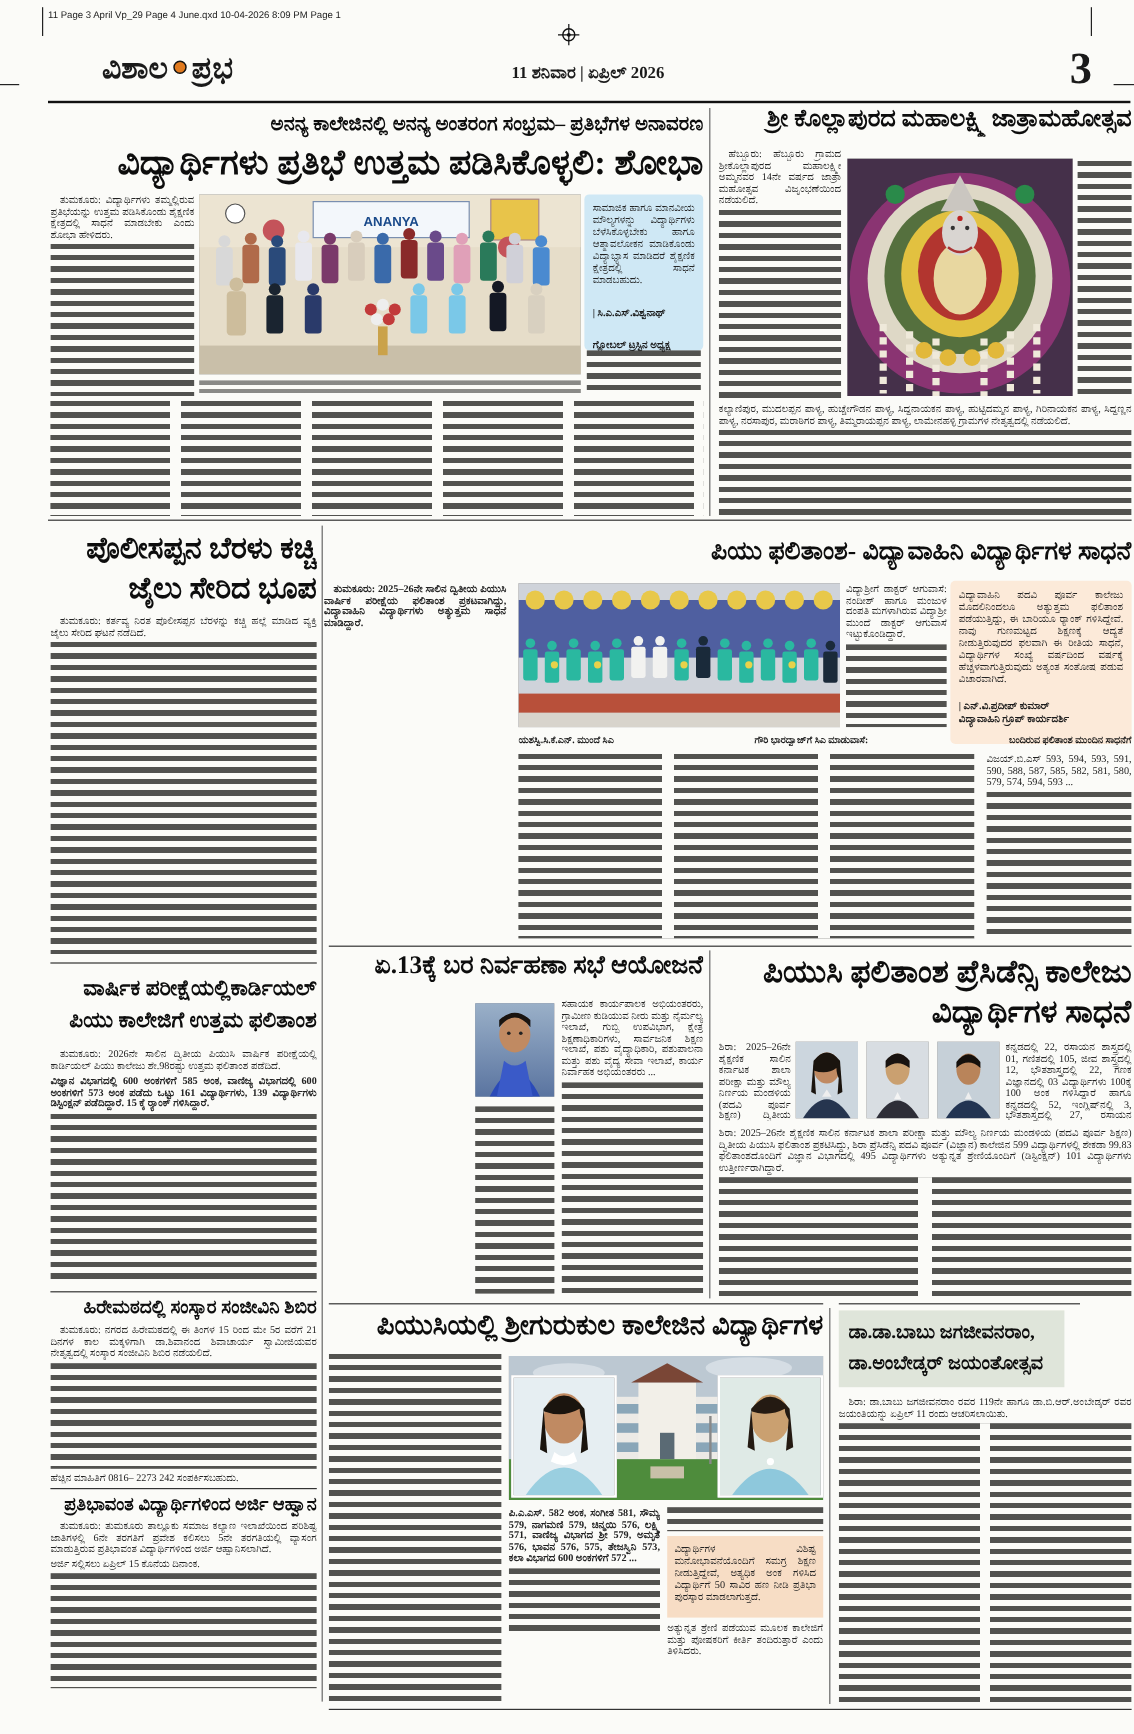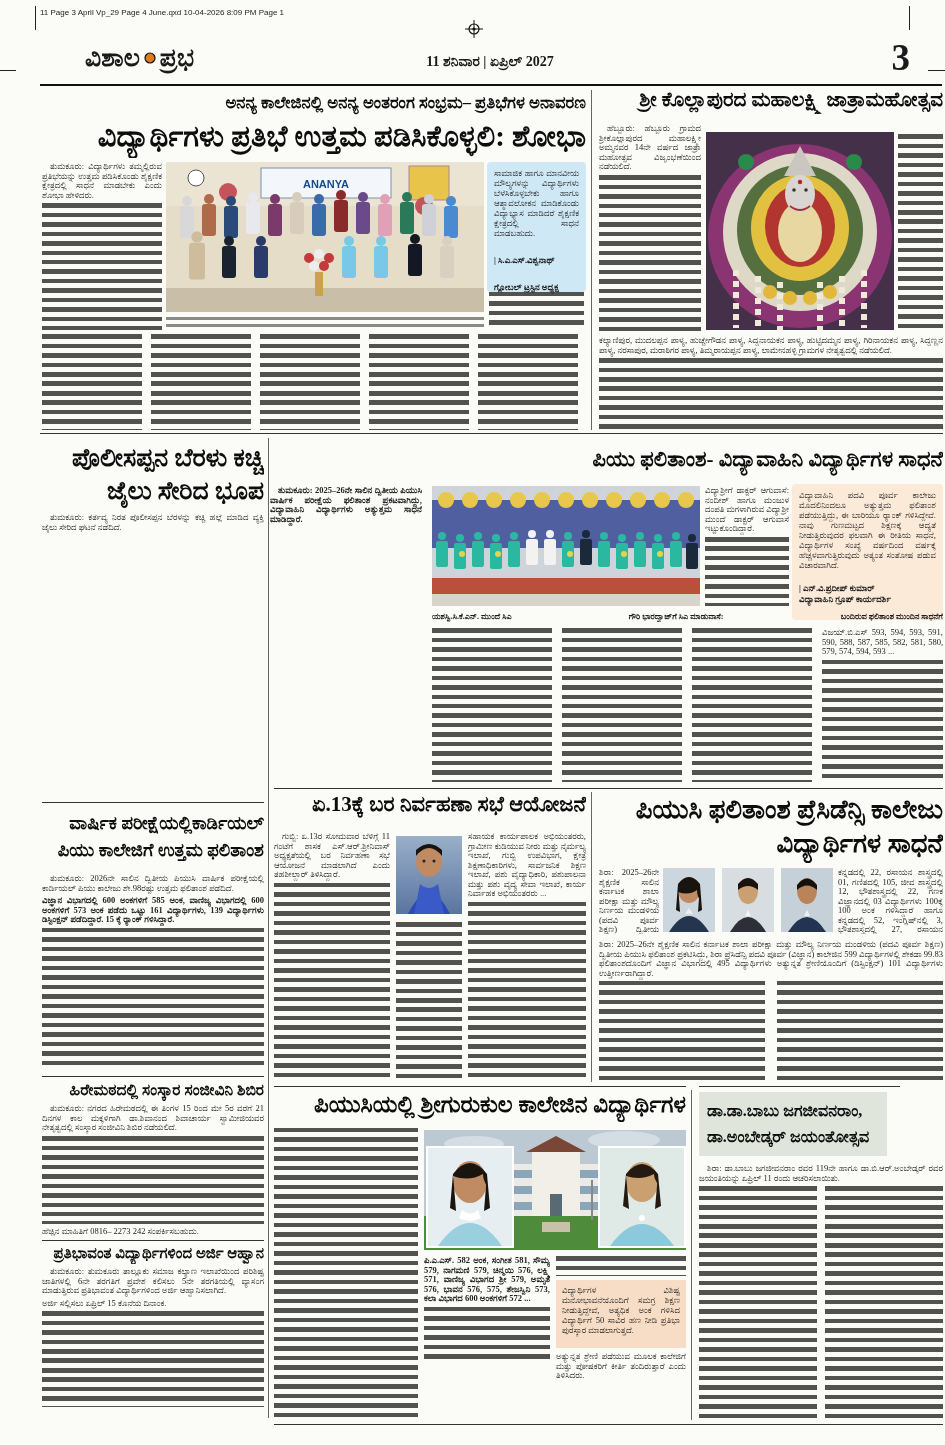--- a/index.html
+++ b/index.html
@@ -52,21 +52,21 @@
       </svg>
   </div>
 
   <div class="abs" style="left:85px;top:44px;display:flex;align-items:center;gap:4px;">
     <span style="font-size:25px;font-weight:bold;">ವಿಶಾಲ</span>
     <span><svg width="12" height="12" viewBox="0 0 12 12">
           <circle cx="6" cy="6" r="5" fill="#e07a1f" stroke="#111" stroke-width="1.2"></circle>
         </svg></span>
     <span style="font-size:25px;font-weight:bold;">ಪ್ರಭ</span>
   </div>
-  <div class="abs" style="left:300px;top:54px;width:380px;text-align:center;font-size:14px;font-weight:bold;">11 ಶನಿವಾರ | ಏಪ್ರಿಲ್ 2027</div>
+  <div class="abs" style="left:300px;top:54px;width:380px;text-align:center;font-size:14px;font-weight:bold;">11 ಶನಿವಾರ | ಏಪ್ರಿಲ್ 2026</div>
   <div class="abs" style="left:850px;top:36px;width:60px;text-align:right;font-size:37px;font-weight:bold;">3</div>
   <div class="abs hrule" style="left:40px;top:84px;width:902px;"></div>
 
   <div class="abs hl" style="left:42px;top:93px;width:544px;height:22px;font-size:16.5px;">ಅನನ್ಯ ಕಾಲೇಜಿನಲ್ಲಿ ಅನನ್ಯ ಅಂತರಂಗ ಸಂಭ್ರಮ– ಪ್ರತಿಭೆಗಳ ಅನಾವರಣ</div>
   <div class="abs hl" style="left:42px;top:116px;width:544px;height:42px;font-size:29px;line-height:40px;">ವಿದ್ಯಾರ್ಥಿಗಳು ಪ್ರತಿಭೆ ಉತ್ತಮ ಪಡಿಸಿಕೊಳ್ಳಲಿ: ಶೋಭಾ</div>
 
   <div class="abs bd" style="left:42px;top:162px;width:120px;height:168px;display:flex;flex-direction:column;">
     <p>ತುಮಕೂರು: ವಿದ್ಯಾರ್ಥಿಗಳು ತಮ್ಮಲ್ಲಿರುವ ಪ್ರತಿಭೆಯನ್ನು ಉತ್ತಮ ಪಡಿಸಿಕೊಂಡು ಶೈಕ್ಷಣಿಕ ಕ್ಷೇತ್ರದಲ್ಲಿ ಸಾಧನೆ ಮಾಡಬೇಕು ಎಂದು ಶೋಭಾ ಹೇಳಿದರು.</p>
     <div class="gk" style="flex:1;"></div>
   </div>
@@ -177,21 +177,21 @@
   <div class="abs gk" style="left:898px;top:134px;width:45px;height:196px;"></div>
   <div class="abs bd" style="left:599px;top:336px;width:344px;height:94px;display:flex;flex-direction:column;">
     <p style="text-indent:0;">ಕಲ್ಯಾಣಿಪುರ, ಮುದಲಪ್ಪನ ಪಾಳ್ಯ, ಹುಚ್ಚೇಗೌಡನ ಪಾಳ್ಯ, ಸಿದ್ದನಾಯಕನ ಪಾಳ್ಯ, ಹುಟ್ಟಿದಮ್ಮನ ಪಾಳ್ಯ, ಗಿರಿನಾಯಕನ ಪಾಳ್ಯ, ಸಿದ್ದಣ್ಣನ ಪಾಳ್ಯ, ನರಸಾಪುರ, ಮರಾಠಿಗರ ಪಾಳ್ಯ, ತಿಮ್ಮರಾಯಪ್ಪನ ಪಾಳ್ಯ, ಲಾಮೇನಹಳ್ಳಿ ಗ್ರಾಮಗಳ ನೇತೃತ್ವದಲ್ಲಿ ನಡೆಯಲಿದೆ.</p>
     <div class="gk" style="flex:1;"></div>
   </div>
 
   <div class="abs hrule-thin" style="left:40px;top:433px;width:903px;"></div>
   <div class="abs vrule" style="left:268px;top:438px;height:980px;"></div>
 
   <div class="abs hl" style="left:42px;top:441px;width:222px;height:68px;font-size:25px;line-height:33px;">ಪೊಲೀಸಪ್ಪನ ಬೆರಳು ಕಚ್ಚಿ ಜೈಲು ಸೇರಿದ ಭೂಪ</div>
-  <div class="abs bd" style="left:42px;top:513px;width:222px;height:282px;display:flex;flex-direction:column;align-items:center;">
+  <div class="abs bd" style="left:42px;top:513px;width:222px;height:282px;display:flex;flex-direction:column;">
     <p>ತುಮಕೂರು: ಕರ್ತವ್ಯ ನಿರತ ಪೊಲೀಸಪ್ಪನ ಬೆರಳನ್ನು ಕಚ್ಚಿ ಹಲ್ಲೆ ಮಾಡಿದ ವ್ಯಕ್ತಿ ಜೈಲು ಸೇರಿದ ಘಟನೆ ನಡೆದಿದೆ.</p>
     <div class="gk" style="flex:1;"></div>
   </div>
 
   <div class="abs hl" style="left:274px;top:441px;width:669px;height:38px;font-size:21px;line-height:36px;">ಪಿಯು ಫಲಿತಾಂಶ- ವಿದ್ಯಾವಾಹಿನಿ ವಿದ್ಯಾರ್ಥಿಗಳ ಸಾಧನೆ</div>
   <div class="abs bd" style="left:270px;top:486px;width:152px;height:296px;display:flex;font-weight:bold;">
     <p>ತುಮಕೂರು: 2025–26ನೇ ಸಾಲಿನ ದ್ವಿತೀಯ ಪಿಯುಸಿ ವಾರ್ಷಿಕ ಪರೀಕ್ಷೆಯ ಫಲಿತಾಂಶ ಪ್ರಕಟವಾಗಿದ್ದು, ವಿದ್ಯಾವಾಹಿನಿ ವಿದ್ಯಾರ್ಥಿಗಳು ಅತ್ಯುತ್ತಮ ಸಾಧನೆ ಮಾಡಿದ್ದಾರೆ.</p>
     <div class="gk" style="flex:1;"></div>
   </div>
 
@@ -266,24 +266,20 @@
   <div class="abs gk3" style="left:432px;top:628px;width:380px;height:154px;"></div>
   <div class="abs bd" style="left:822px;top:628px;width:121px;height:154px;display:flex;flex-direction:column;">
     <p style="text-indent:0;">ವಿಜಯ್.ಬಿ.ಎಸ್ 593, 594, 593, 591, 590, 588, 587, 585, 582, 581, 580, 579, 574, 594, 593 ...</p>
     <div class="gk" style="flex:1;"></div>
   </div>
 
   <div class="abs hrule-thin" style="left:274px;top:788px;width:669px;"></div>
   <div class="abs vrule" style="left:591px;top:792px;height:290px;"></div>
 
   <div class="abs hl" style="left:274px;top:792px;width:312px;height:30px;font-size:21px;">ಏ.13ಕ್ಕೆ ಬರ ನಿರ್ವಹಣಾ ಸಭೆ ಆಯೋಜನೆ</div>
-  <div class="abs bd" style="left:274px;top:832px;width:116px;height:248px;display:flex;flex-direction:column;">
-    <p>ಗುಬ್ಬಿ: ಏ.13ರ ಸೋಮವಾರ ಬೆಳಿಗ್ಗೆ 11 ಗಂಟೆಗೆ ಶಾಸಕ ಎಸ್.ಆರ್.ಶ್ರೀನಿವಾಸ್ ಅಧ್ಯಕ್ಷತೆಯಲ್ಲಿ ಬರ ನಿರ್ವಹಣಾ ಸಭೆ ಆಯೋಜನೆ ಮಾಡಲಾಗಿದೆ ಎಂದು ತಹಶೀಲ್ದಾರ್ ತಿಳಿಸಿದ್ದಾರೆ.</p>
-    <div class="gk" style="flex:1;"></div>
-  </div>
   <div class="abs photo" style="left:396px;top:836px;width:66px;height:78px;">
     <svg width="66" height="78" viewBox="0 0 66 78">
       <rect width="66" height="78" fill="#7a94b8"></rect>
       <rect width="66" height="78" fill="url(#g1)"></rect>
       <defs>
           <linearGradient id="g1" x1="0" y1="0" x2="0" y2="1">
             <stop offset="0" stop-color="#9ab0c8"></stop>
             <stop offset="1" stop-color="#5a74a0"></stop>
           </linearGradient>
         </defs>

